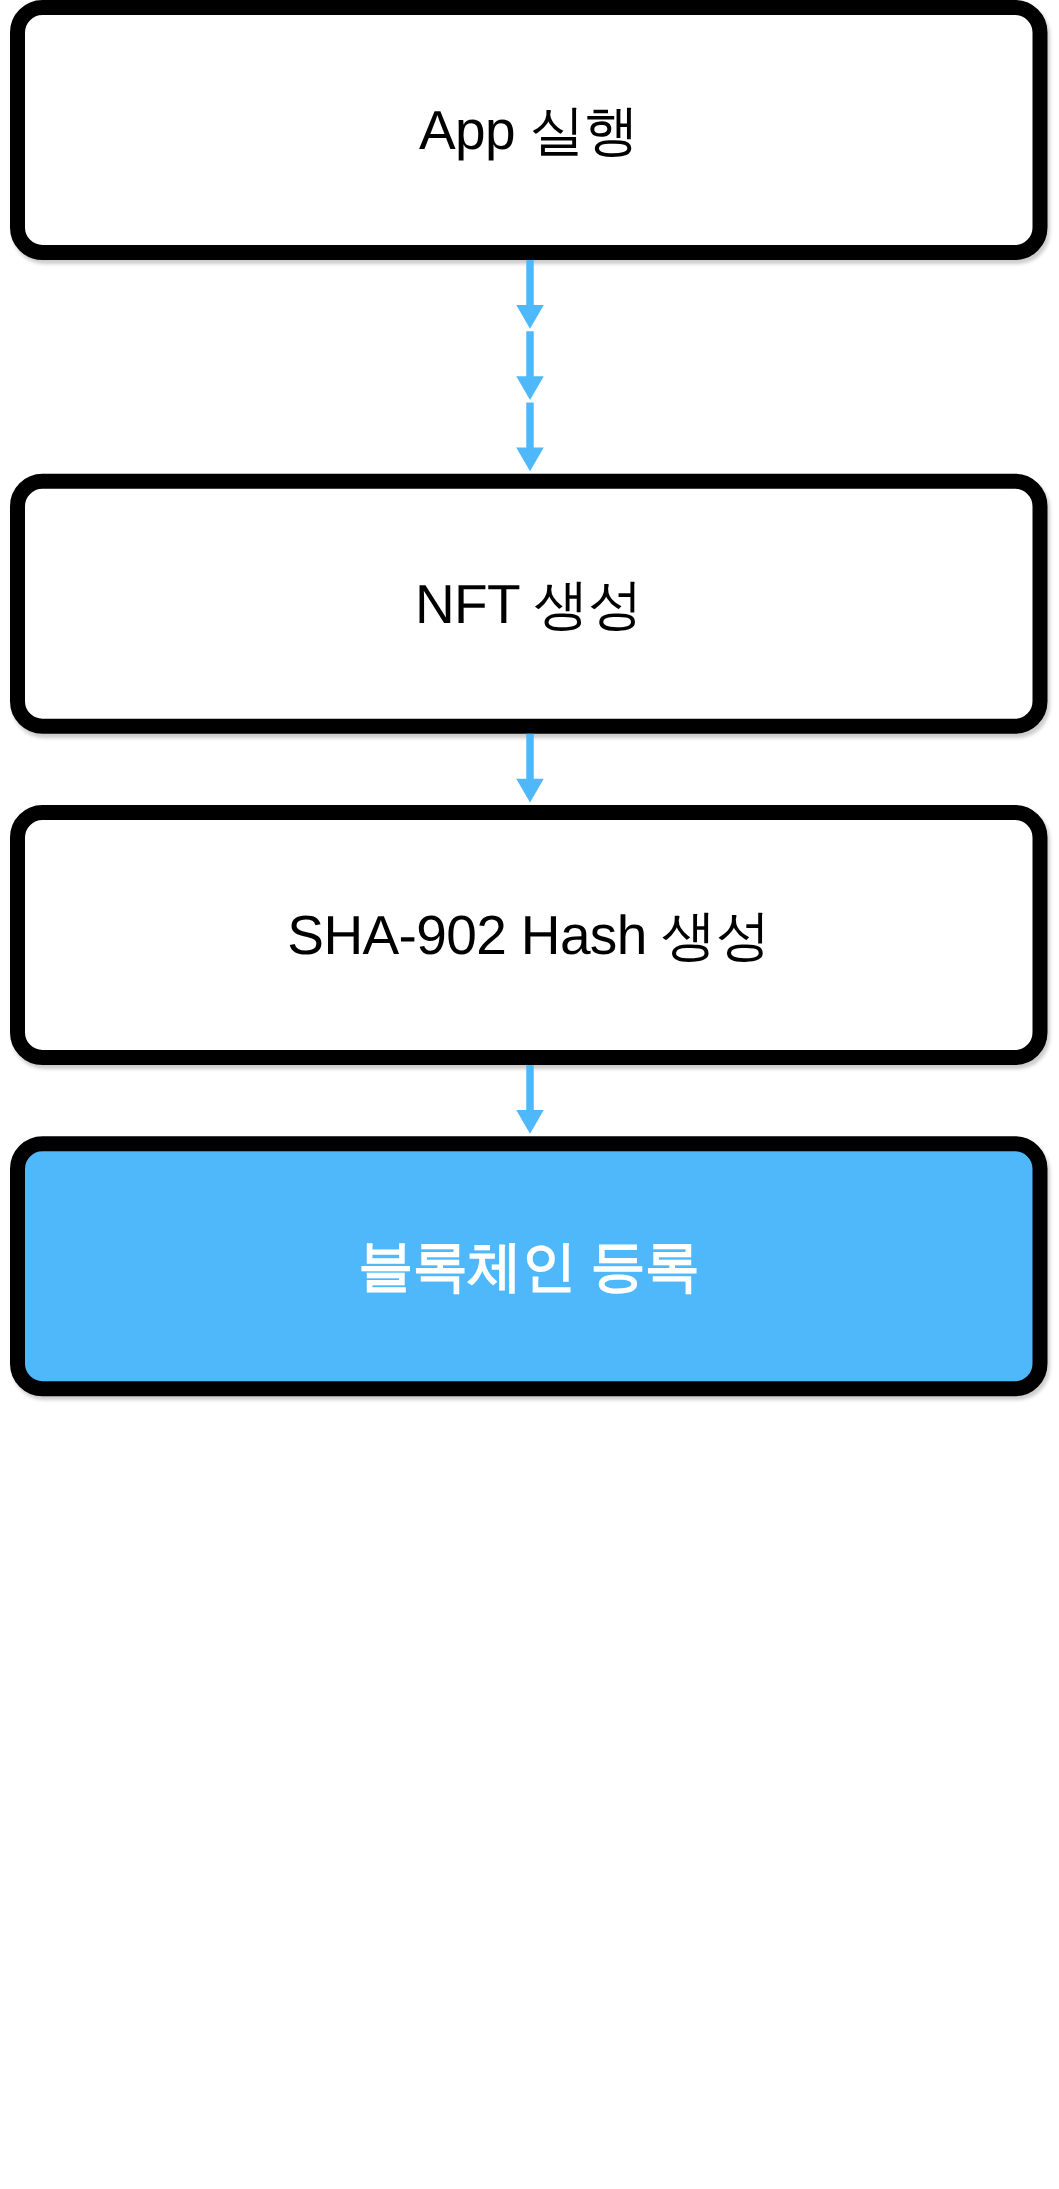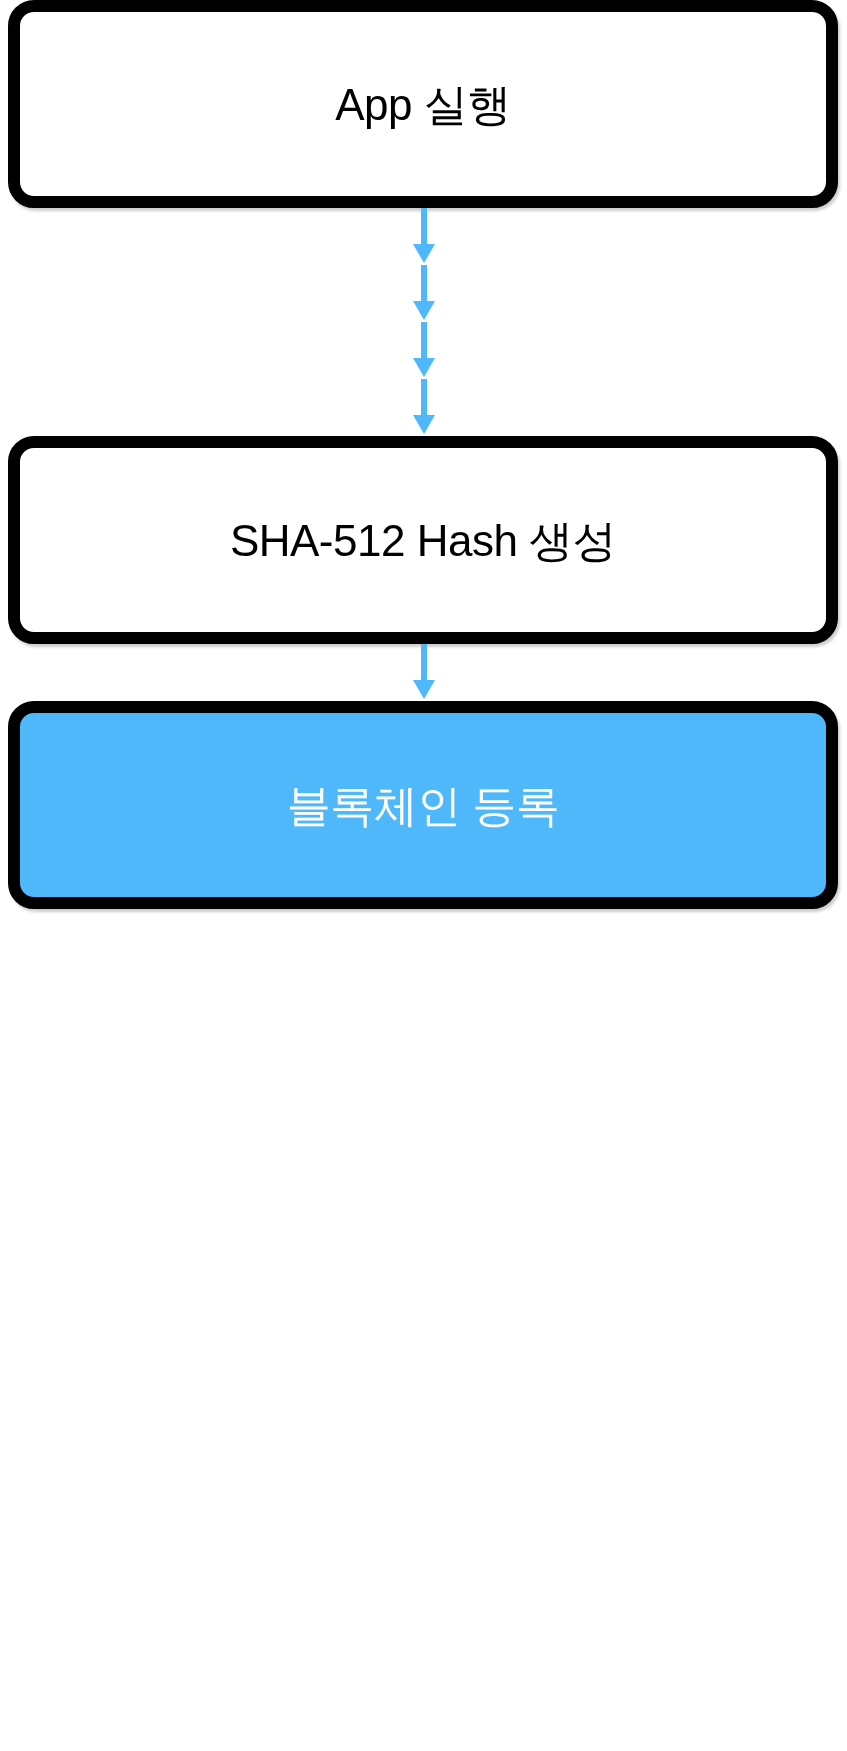--- a/index.html
+++ b/index.html
@@ -55,20 +55,21 @@
     padding: 0 14px;
     white-space: nowrap;
   }
 
   
   .node.is-highlight {
     background: #4fb8fb;
   }
   .node.is-highlight .node-label {
     color: #ffffff;
+    font-weight: bold;
   }
 
   
   .connector {
     position: relative;
     height: 57px;
     flex: 0 0 auto;
     display: flex;
     justify-content: center;
   }
@@ -110,32 +111,35 @@
 
     <div class="connector">
       <svg width="30" height="57" viewBox="0 0 30 57" aria-hidden="true">
         <g>
           <line x1="15" y1="0" x2="15" y2="40" stroke="#4fb8fb" stroke-width="6"></line>
           <polygon points="15,55 4,36 26,36" fill="#4fb8fb"></polygon>
         </g>
       </svg>
     </div>
 
+    <div class="node">
+      <span class="node-label">NFT 생성</span>
+    </div>
 
     <div class="connector">
       <svg width="30" height="57" viewBox="0 0 30 57" aria-hidden="true">
         <g>
           <line x1="15" y1="0" x2="15" y2="40" stroke="#4fb8fb" stroke-width="6"></line>
           <polygon points="15,55 4,36 26,36" fill="#4fb8fb"></polygon>
         </g>
       </svg>
     </div>
 
     <div class="node">
-      <span class="node-label">SHA-512 Hash 생성</span>
+      <span class="node-label">SHA-902 Hash 생성</span>
     </div>
 
     <div class="connector">
       <svg width="30" height="57" viewBox="0 0 30 57" aria-hidden="true">
         <g>
           <line x1="15" y1="0" x2="15" y2="40" stroke="#4fb8fb" stroke-width="6"></line>
           <polygon points="15,55 4,36 26,36" fill="#4fb8fb"></polygon>
         </g>
       </svg>
     </div>

